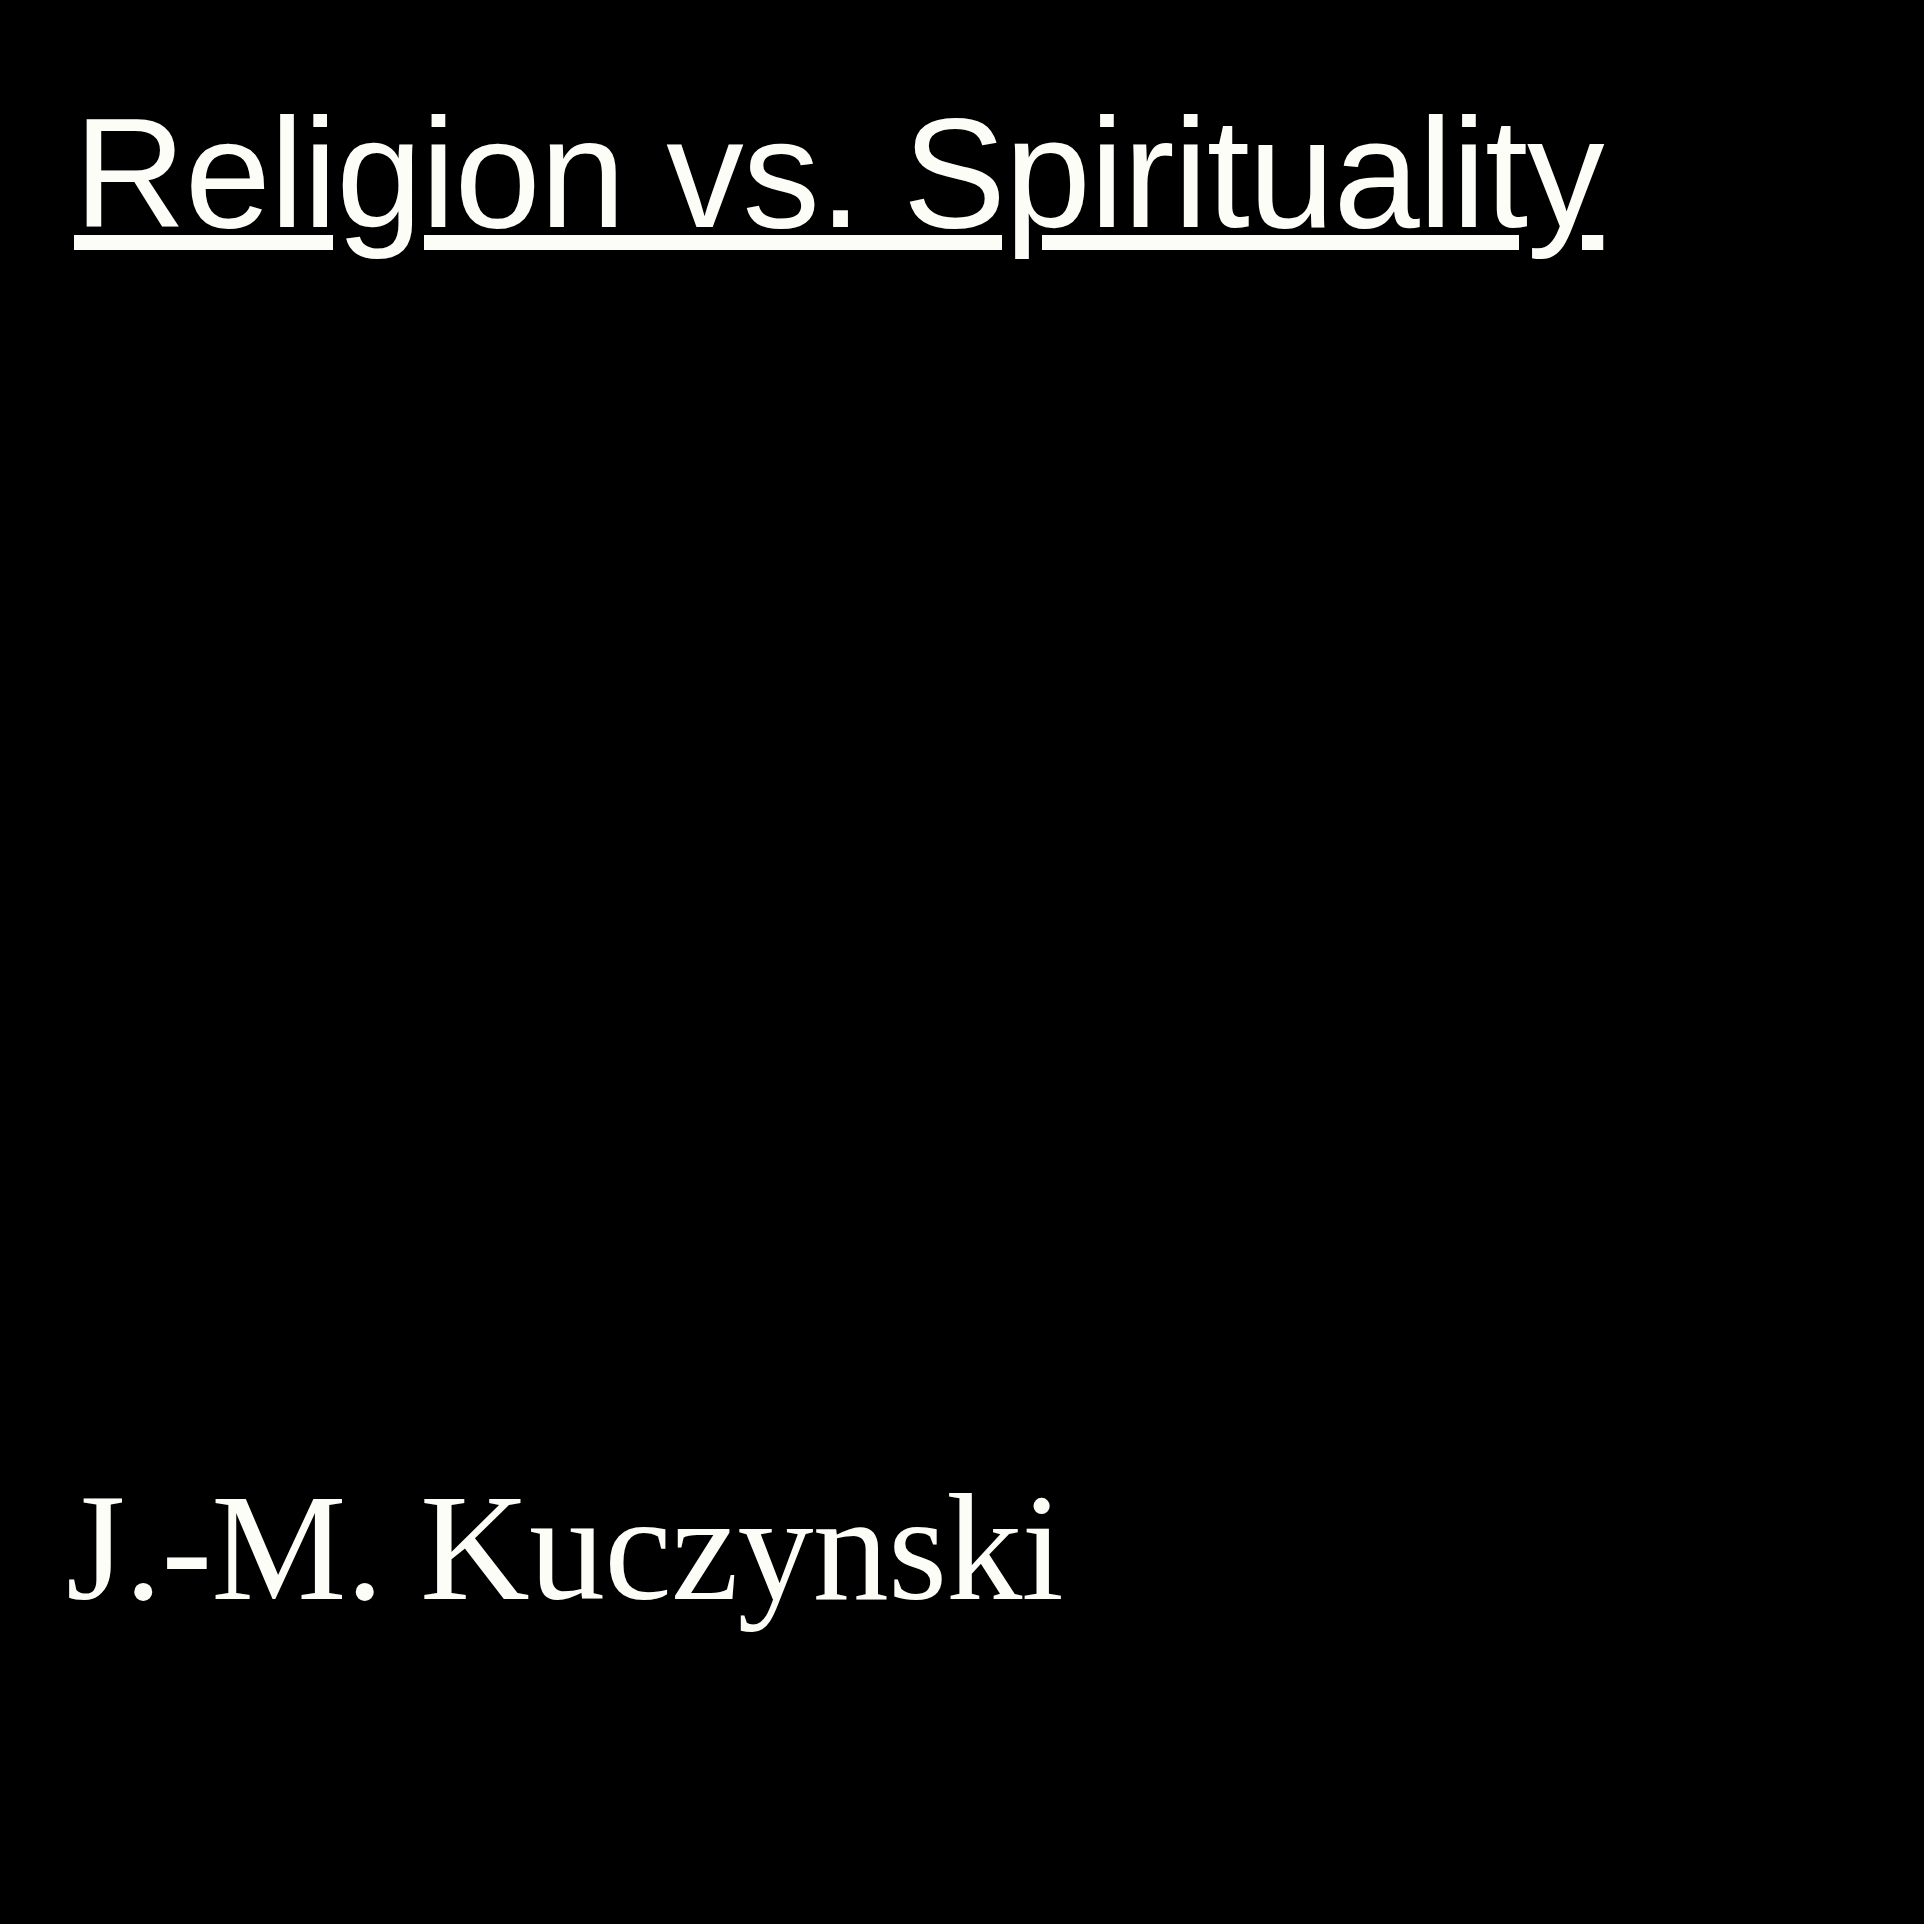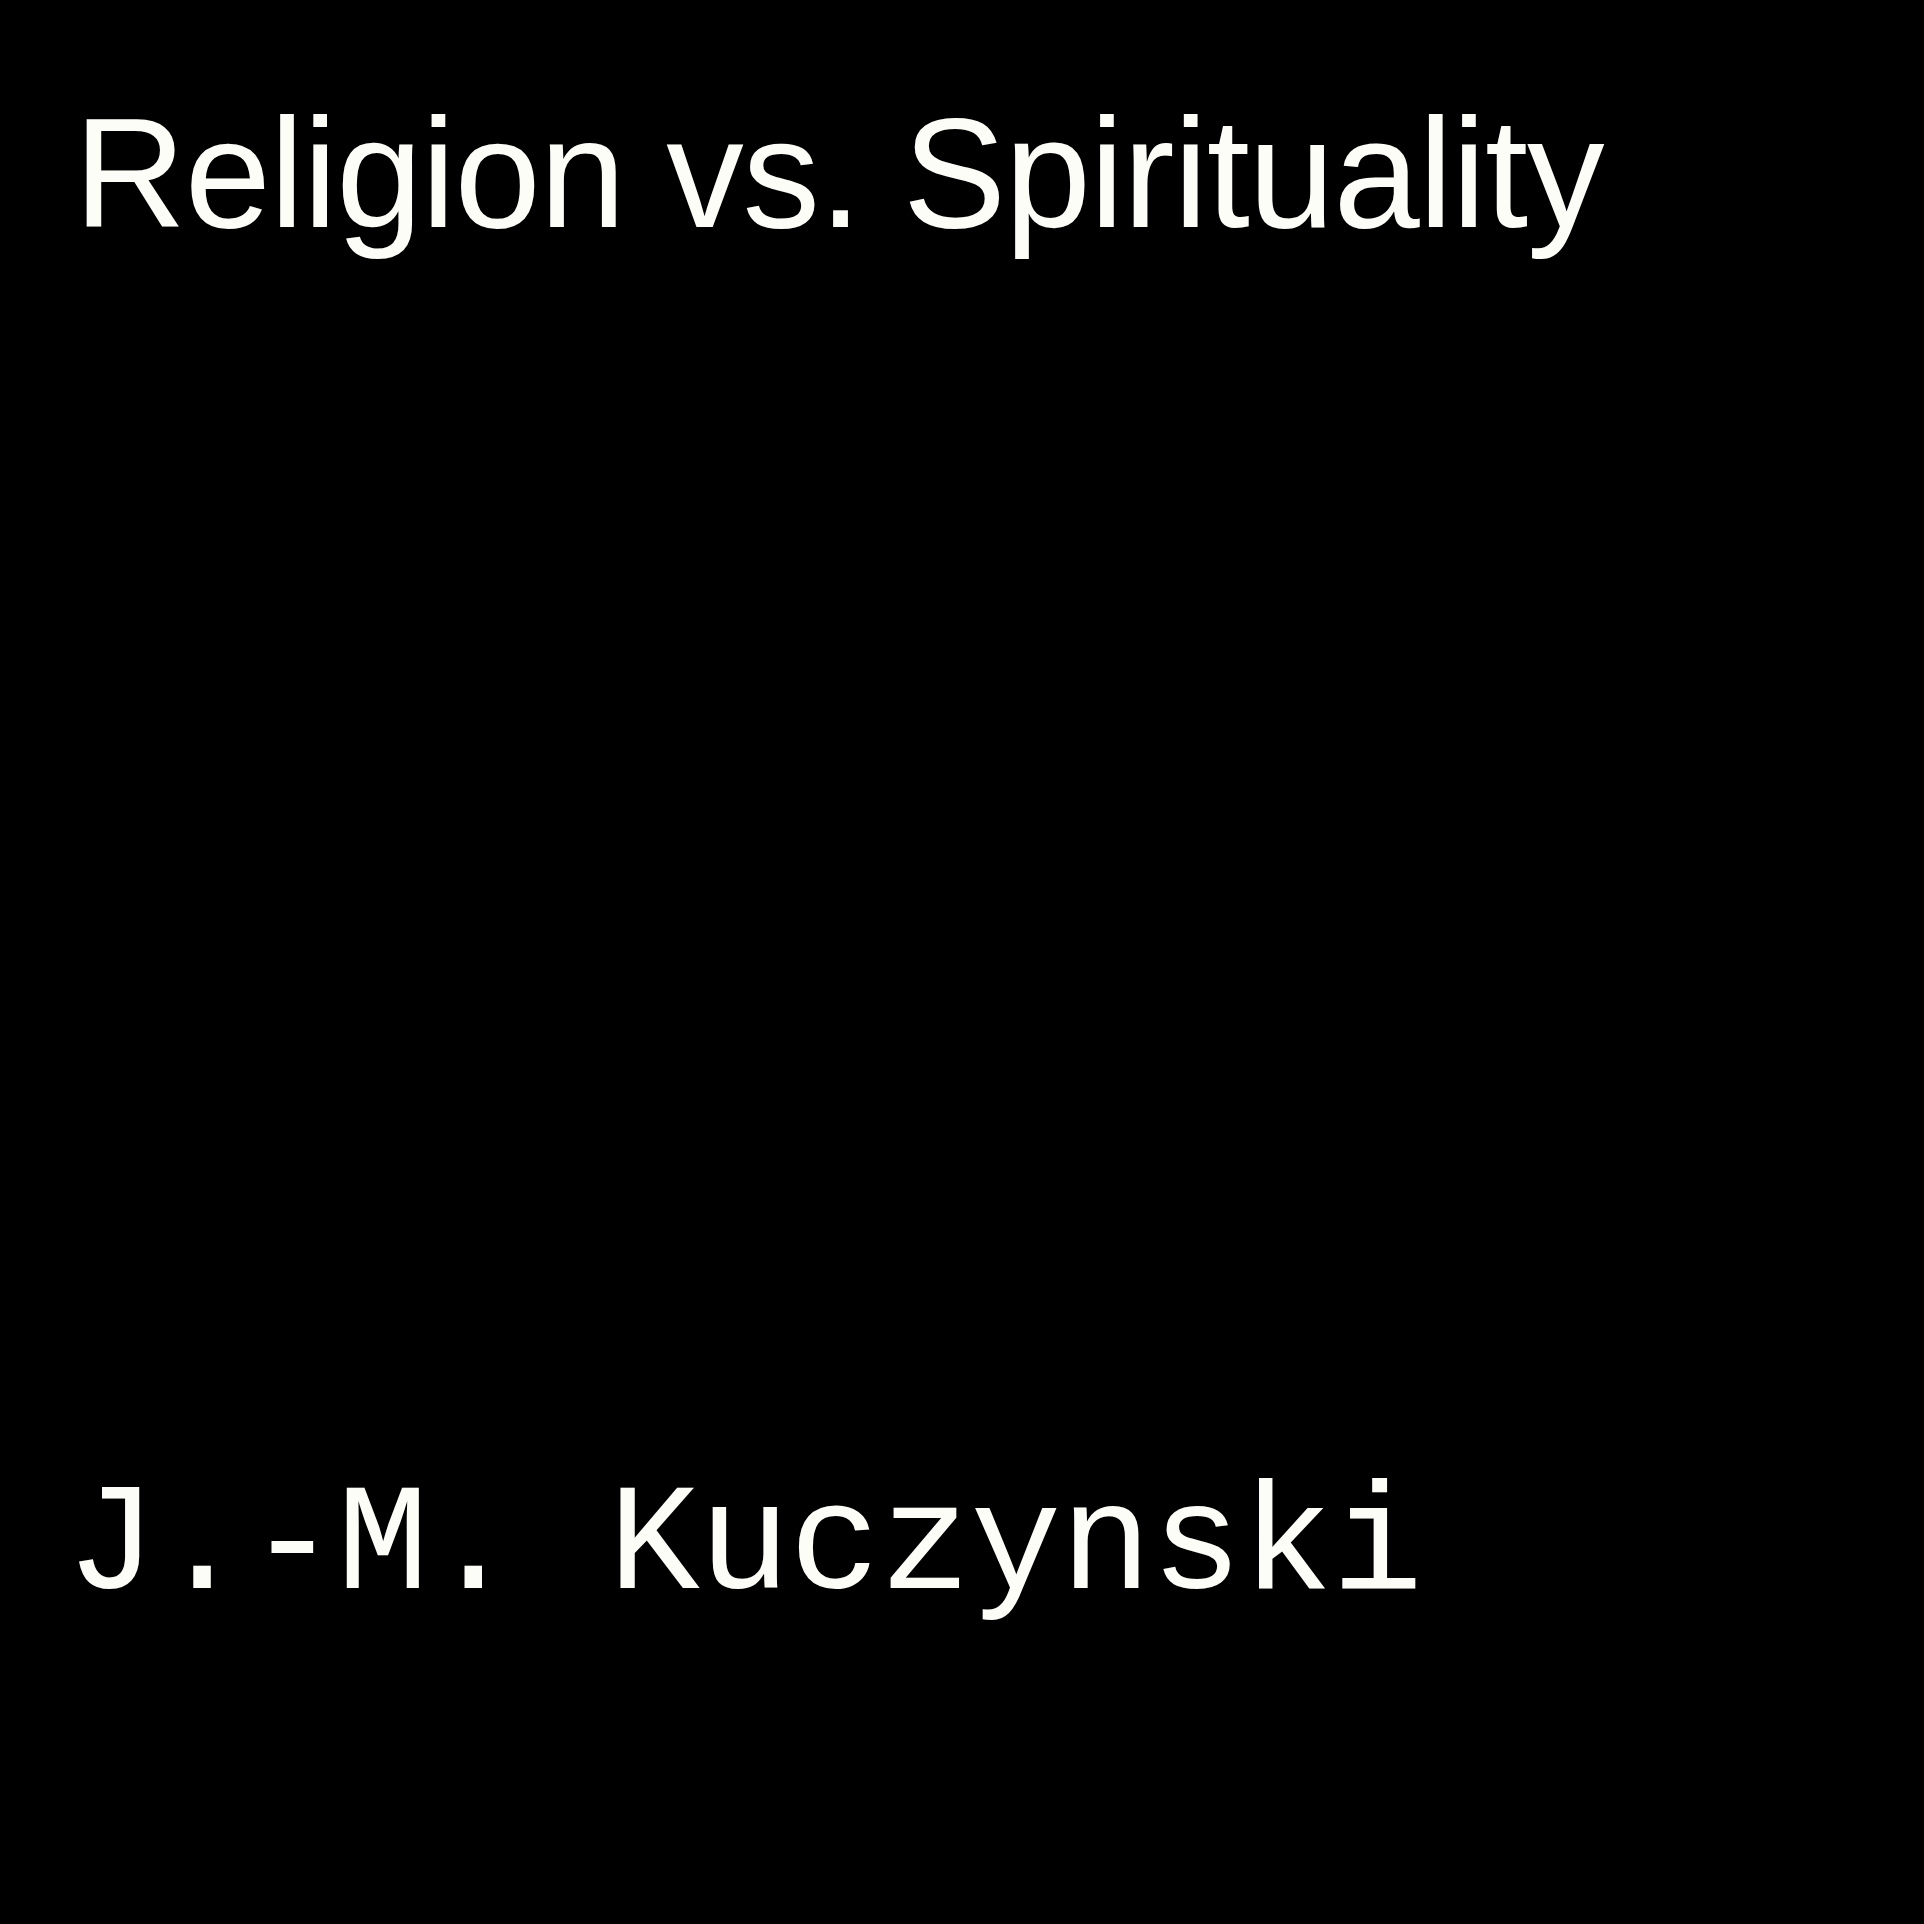--- a/index.html
+++ b/index.html
@@ -32,36 +32,37 @@
     margin: 0;
     padding: 0;
     color: #fdfdf8;
     font-family: "Liberation Sans", sans-serif;
     font-weight: 400;
     font-size: 155px;
     line-height: 1.0;
     letter-spacing: -1.2px;
     white-space: nowrap;
     text-align: left;
+    text-decoration: underline;
   }
 
   
   #author-block {
     position: absolute;
     left: 66px;
     top: 1472px;
     width: 1765px;
   }
 
   #cover-author {
     display: block;
     margin: 0;
     padding: 0;
     color: #fdfdf8;
-    font-family: Liberation Mono, monospace;
+    font-family: Liberation Serif, serif;
     font-weight: 400;
     font-size: 152px;
     line-height: 1.0;
     letter-spacing: -0.8px;
     white-space: nowrap;
     text-align: left;
   }
 </style>
 </head>
 <body>

